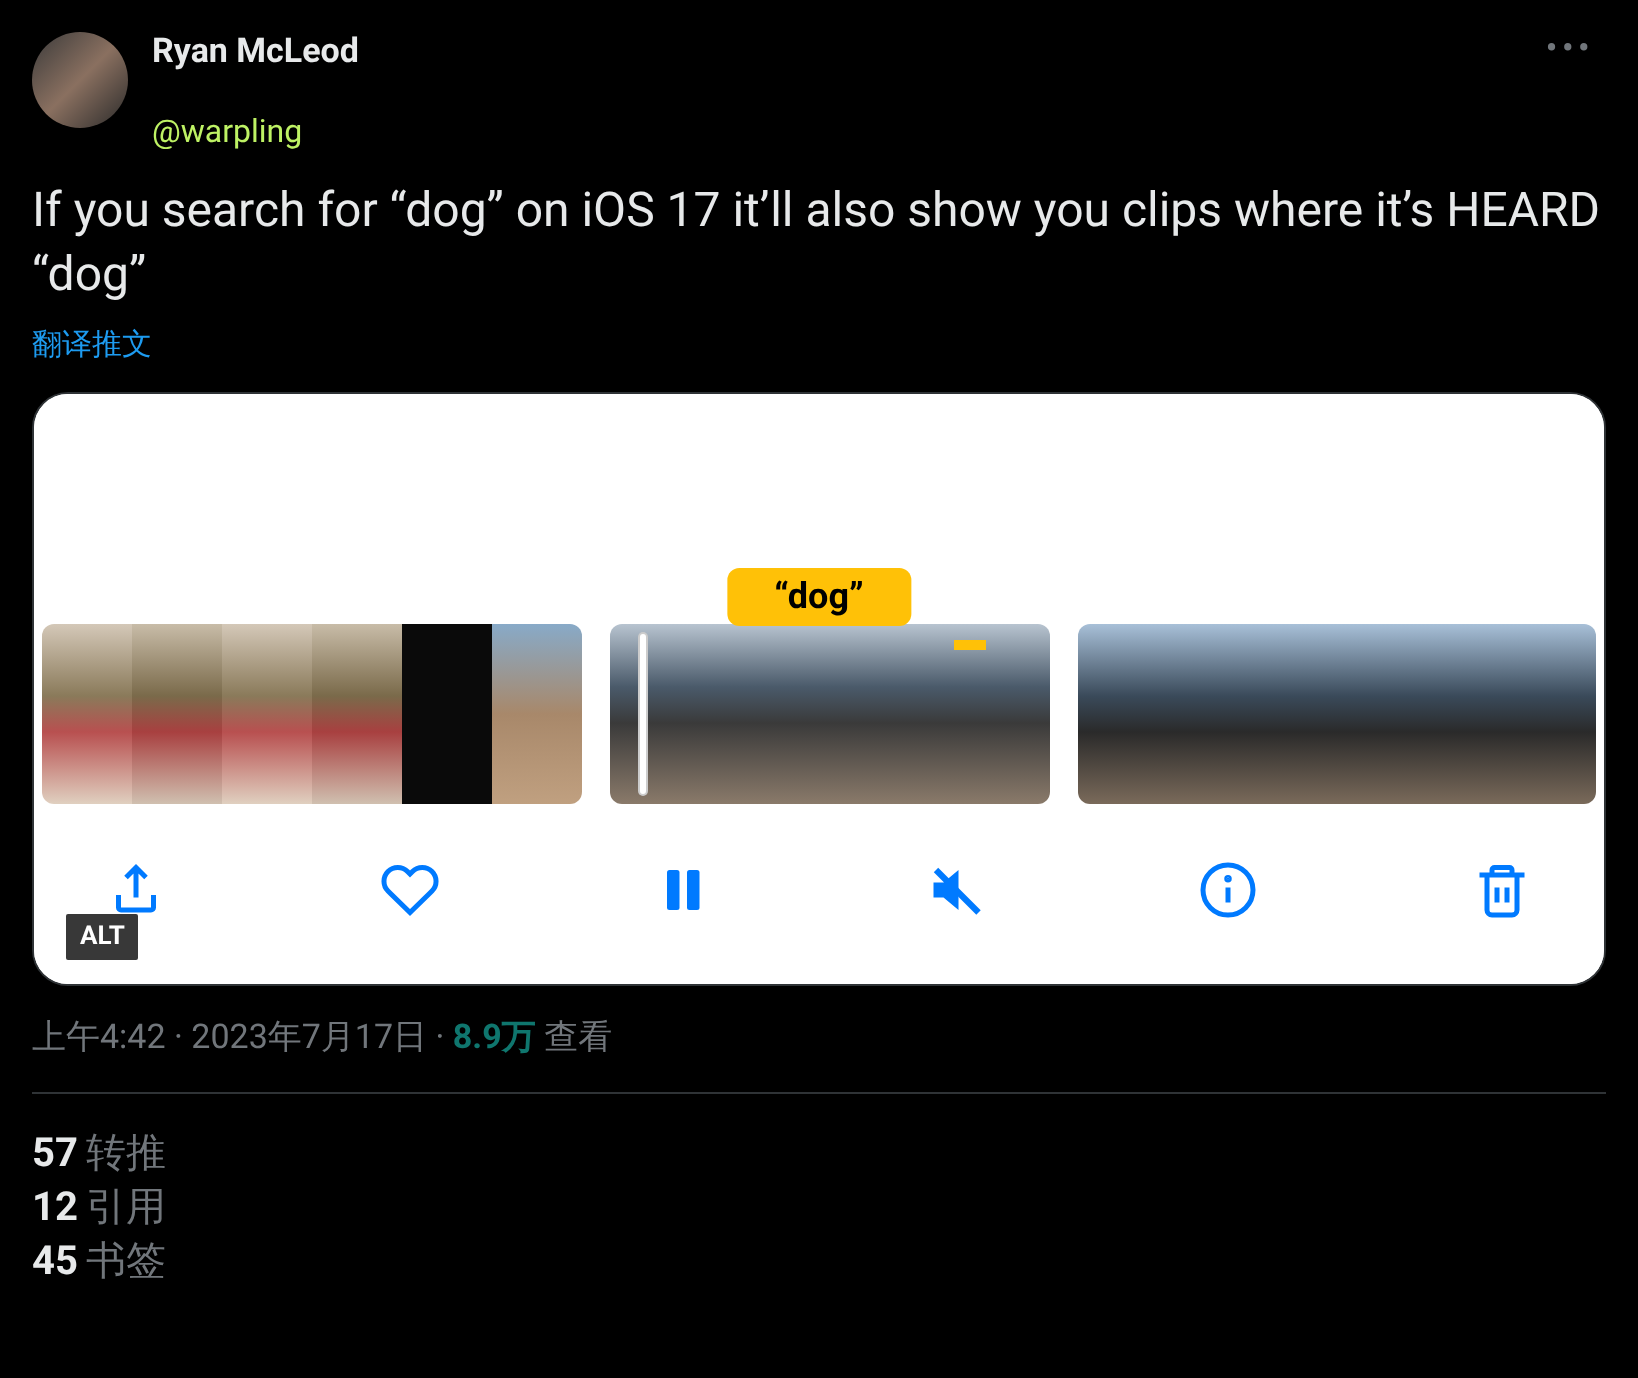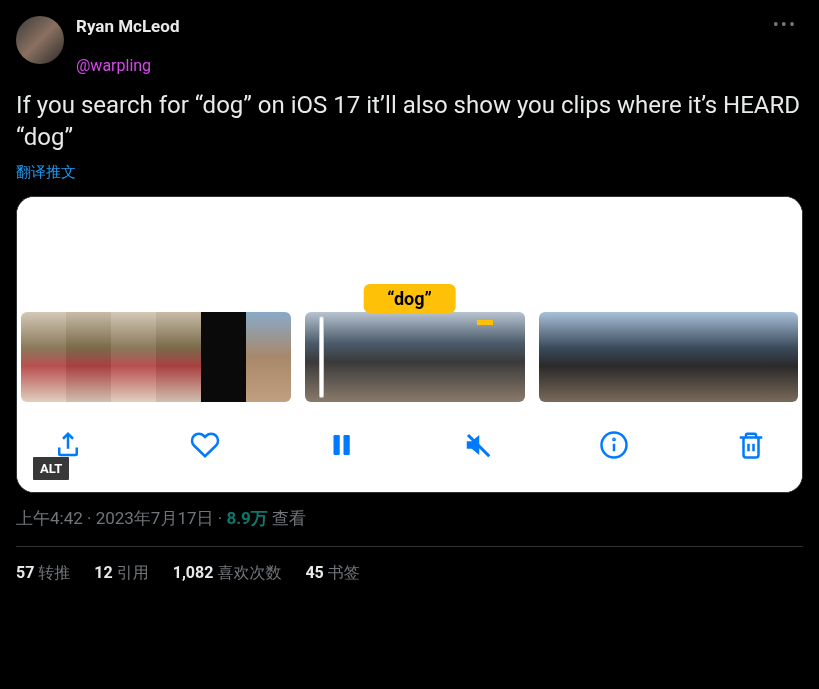--- a/index.html
+++ b/index.html
@@ -33,21 +33,21 @@
       flex-direction: column;
       gap: 20px;
     }
     .display-name {
       font-weight: 700;
       font-size: 17px;
       color: #e7e9ea;
     }
     .username {
       font-size: 16px;
-      color: #d946ef;
+      color: #bef264;
     }
     .more-btn {
       color: #71767b;
       font-size: 18px;
       letter-spacing: 2px;
       cursor: pointer;
       padding: 4px 6px;
       line-height: 0.5;
     }
     .tweet-text {
@@ -177,23 +177,23 @@
       color: #0f766e;
       font-weight: 700;
     }
     .divider {
       height: 1px;
       background: #2f3336;
       margin-bottom: 16px;
     }
     .stats-line {
       display: flex;
-      gap: 24px;
       color: #71767b;
-      font-size: 16px;
+      font-size: 20px;
+      flex-direction: column;
     }
     .stat-item .num {
       color: #e7e9ea;
       font-weight: 700;
       margin-right: 4px;
     }
     .stat-item { cursor: pointer; }
   </style>
 </head>
 <body>
@@ -290,20 +290,17 @@
   <div class="divider"></div>
 
   <div class="stats-line">
     <span class="stat-item">
       <span class="num">57</span><span>转推</span>
     </span>
     <span class="stat-item">
       <span class="num">12</span><span>引用</span>
     </span>
     <span class="stat-item">
-      <span class="num">1,082</span><span>喜欢次数</span>
-    </span>
-    <span class="stat-item">
       <span class="num">45</span><span>书签</span>
     </span>
   </div>
 
 </div>
 
 </body></html>

